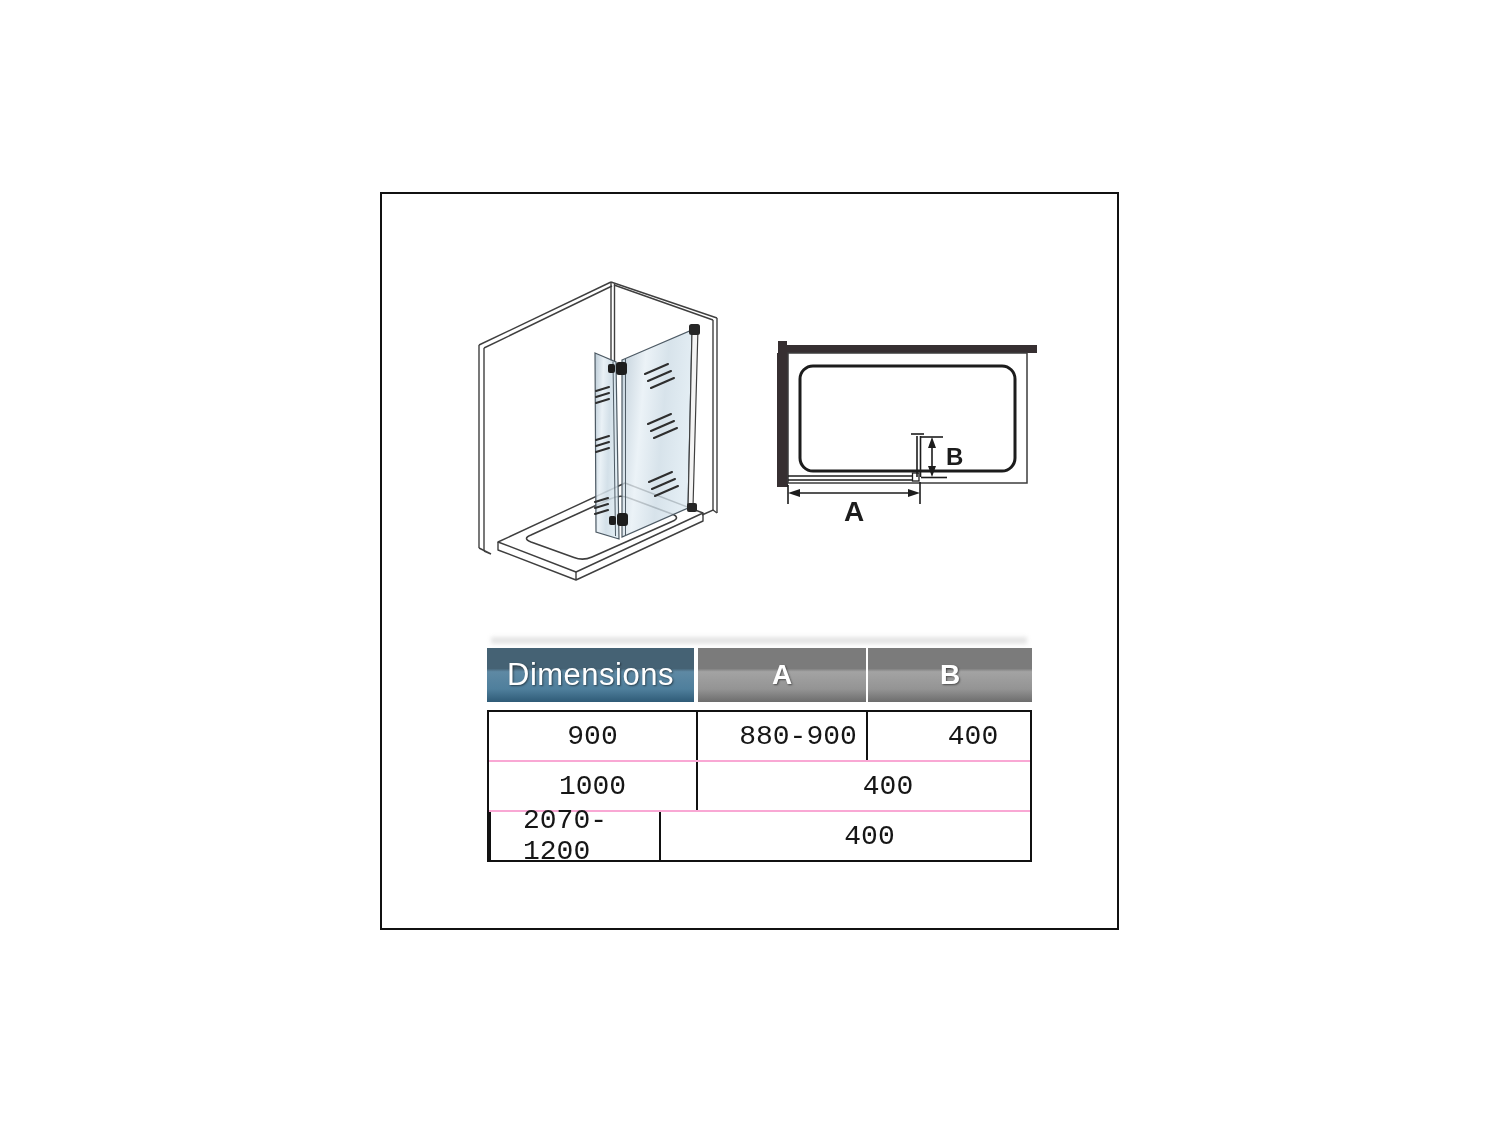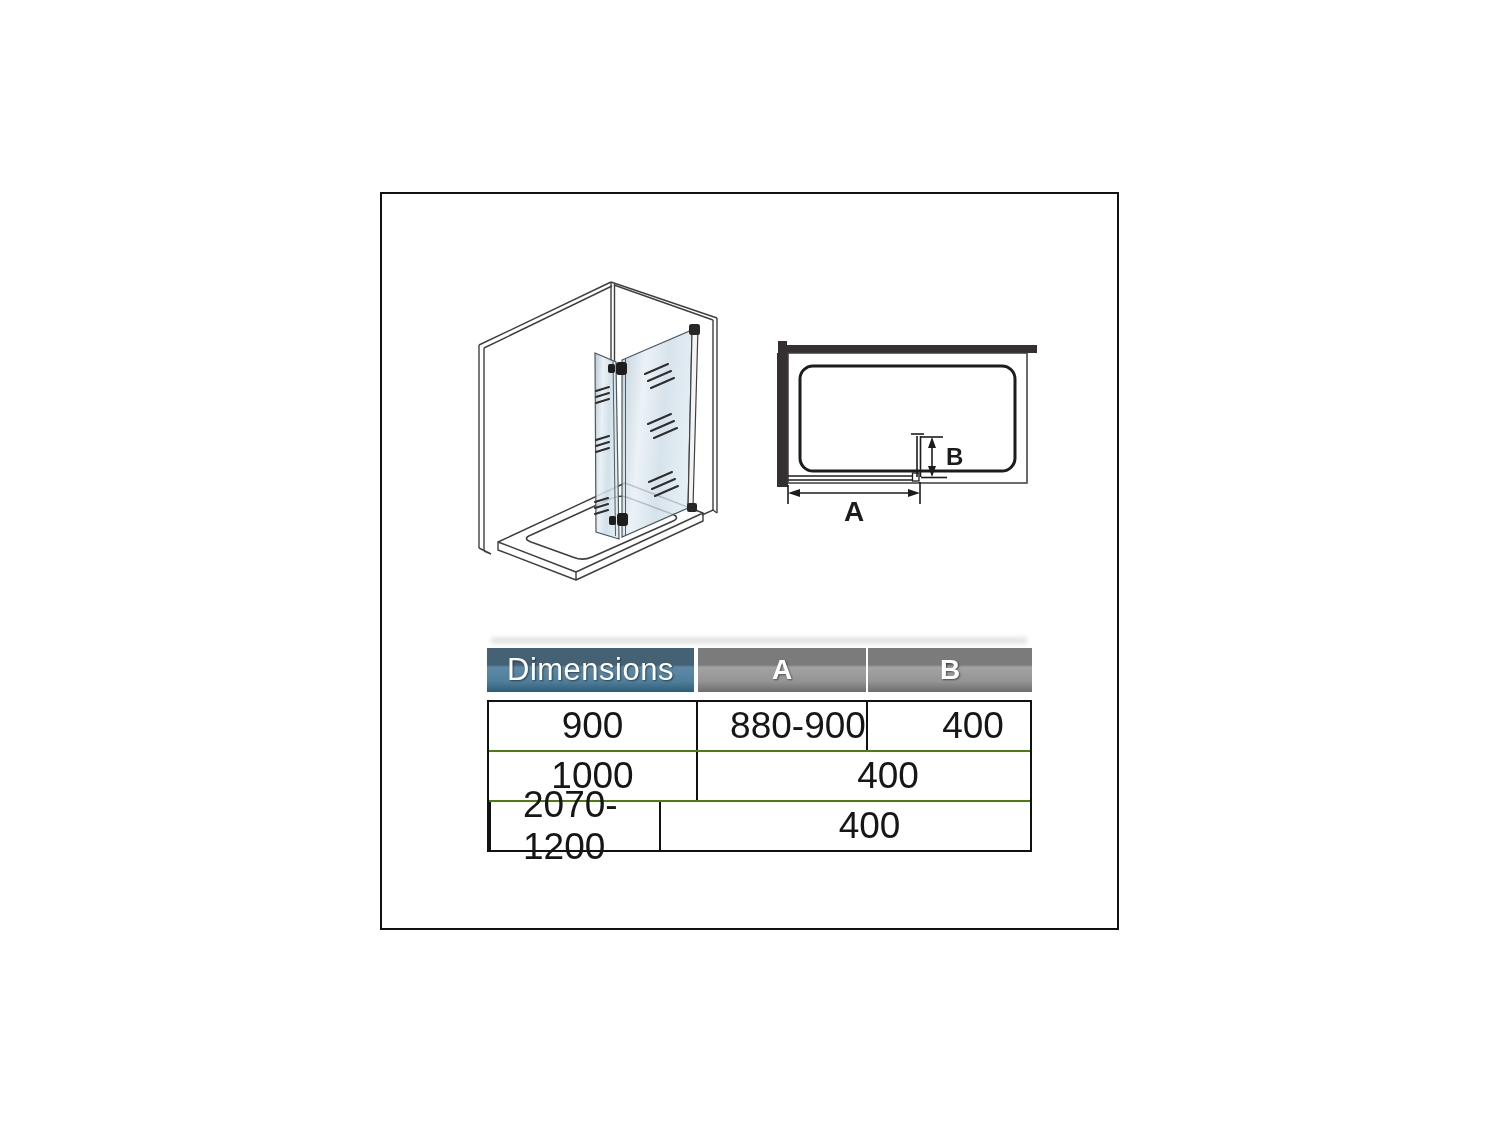--- a/index.html
+++ b/index.html
@@ -12,21 +12,21 @@
     position:absolute;left:380px;top:192px;width:735px;height:734px;
     border:2px solid #111;background:#fff;
   }
   .iso-svg{position:absolute;left:86px;top:82px;}
   .plan-svg{position:absolute;left:388px;top:134px;}
   .tbl{position:absolute;left:105px;top:454px;width:545px;}
   .tbl-shadow{
     position:absolute;left:4px;top:-11px;width:536px;height:7px;
     background:#bdbdbd;opacity:.4;filter:blur(2px);
   }
-  .thead{display:flex;height:44px;}
+  .thead{display:flex;height:54px;}
   .th{
     display:flex;align-items:center;justify-content:center;
     color:#fff;text-shadow:1px 1px 2px rgba(0,0,0,.5);
     box-sizing:border-box;
   }
   .th-dim{
     width:207px;margin-right:4px;
     font-size:31px;font-weight:400;letter-spacing:.5px;
     background:linear-gradient(180deg,#456274 0%,#456274 38%,#5e89a4 44%,#4f7f9c 76%,#2f5b77 100%);
   }
@@ -37,24 +37,24 @@
   }
   .th-b{
     width:164px;
     font-size:28px;font-weight:700;
     background:linear-gradient(180deg,#7b7b7b 0%,#7b7b7b 38%,#a3a3a3 44%,#949494 76%,#6d6d6d 100%);
   }
   .tbody{
     margin-top:8px;border:2px solid #111;background:#fff;
   }
   .trow{display:flex;height:48px;}
-  .trow + .trow{border-top:2px solid #4d7c0f;}
+  .trow + .trow{border-top:2px solid #f9a8d4;}
   .td{
     display:flex;align-items:center;justify-content:center;
-    font-size:37px;color:#161616;box-sizing:border-box;
+    font-size:28px;color:#161616;box-sizing:border-box;font-family:Liberation Mono, monospace;
   }
   .td-dim{width:207px;}
   .td-a{width:170px;border-left:2px solid #111;padding-left:32px;}
   .td-b{flex:1;border-left:2px solid #111;padding-left:48px;}
 </style>
 </head>
 <body>
 
 <div class="frame">
 

